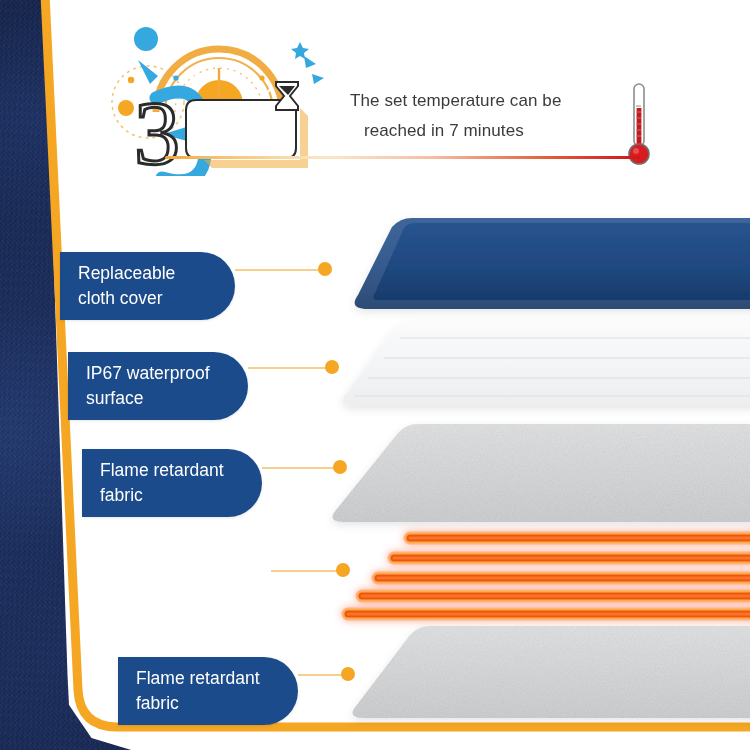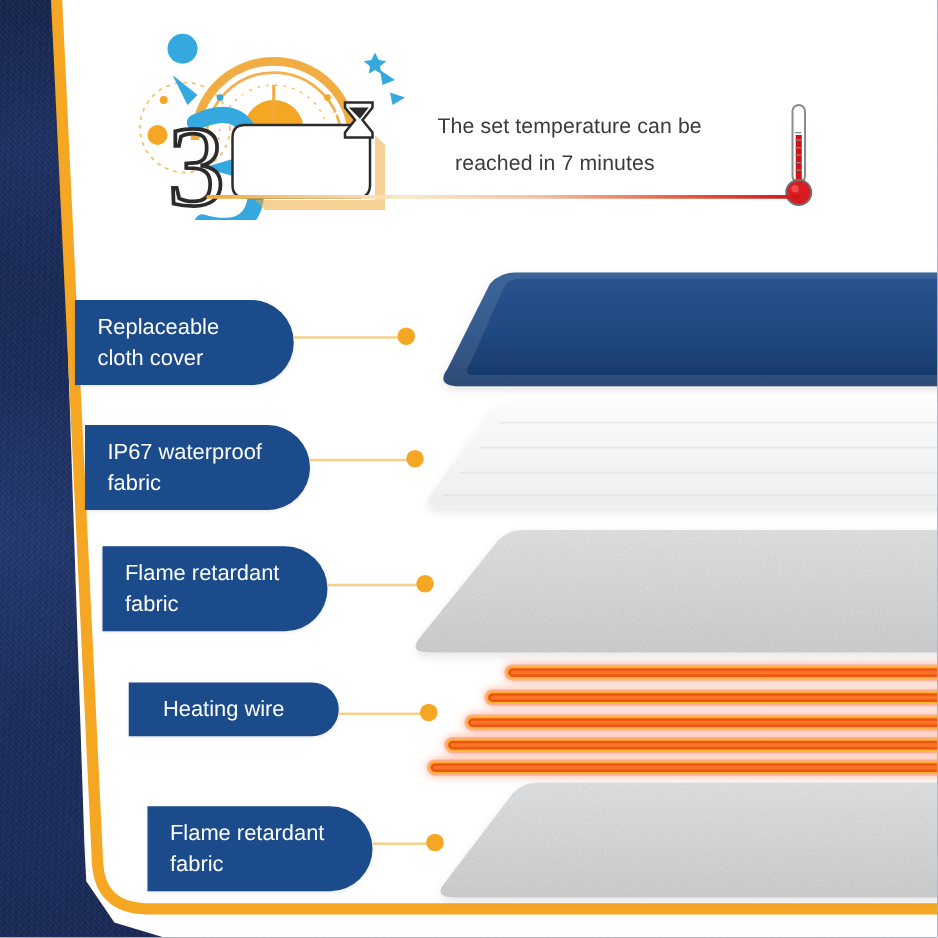--- a/index.html
+++ b/index.html
@@ -100,20 +100,21 @@
     background: #1b4b8a;
     color: #ffffff;
     font-size: 17.5px;
     line-height: 25px;
     border-top-right-radius: 999px;
     border-bottom-right-radius: 999px;
     padding: 9px 34px 9px 18px;
     box-shadow: 0 1px 3px rgba(0,0,0,.10);
     box-sizing: border-box;
     white-space: pre-line;
+    margin-top: 12px;
   }
   .connector {
     position: absolute;
     height: 2px;
     background: #f6d08a;
   }
   .dot {
     position: absolute;
     width: 14px;
     height: 14px;
@@ -292,30 +293,29 @@
       <path d="M430 626 q-12 0 -20 9 L356 706 q-10 12 8 12 L772 718 L772 626 Z" fill="url(#gFab)" filter="url(#fTex)"></path>
     </g>
   </svg>
 
   <div class="pill" style="left:60px; top:240px; width:175px;">Replaceable
 cloth cover</div>
   <div class="connector" style="left:235px; top:269px; width:88px;"></div>
   <div class="dot" style="left:318px; top:262px;"></div>
 
   <div class="pill" style="left:68px; top:340px; width:180px;">IP67 waterproof
-fabric</div>
+surface</div>
   <div class="connector" style="left:248px; top:367px; width:82px;"></div>
   <div class="dot" style="left:325px; top:360px;"></div>
 
   <div class="pill" style="left:82px; top:437px; width:180px;">Flame retardant
 fabric</div>
   <div class="connector" style="left:262px; top:467px; width:76px;"></div>
   <div class="dot" style="left:333px; top:460px;"></div>
 
-  <div class="pill" style="left:103px; top:546px; width:168px; justify-content:center;">Heating wire</div>
   <div class="connector" style="left:271px; top:570px; width:70px;"></div>
   <div class="dot" style="left:336px; top:563px;"></div>
 
   <div class="pill" style="left:118px; top:645px; width:180px;">Flame retardant
 fabric</div>
   <div class="connector" style="left:298px; top:674px; width:48px;"></div>
   <div class="dot" style="left:341px; top:667px;"></div>
 
 </div>
 

